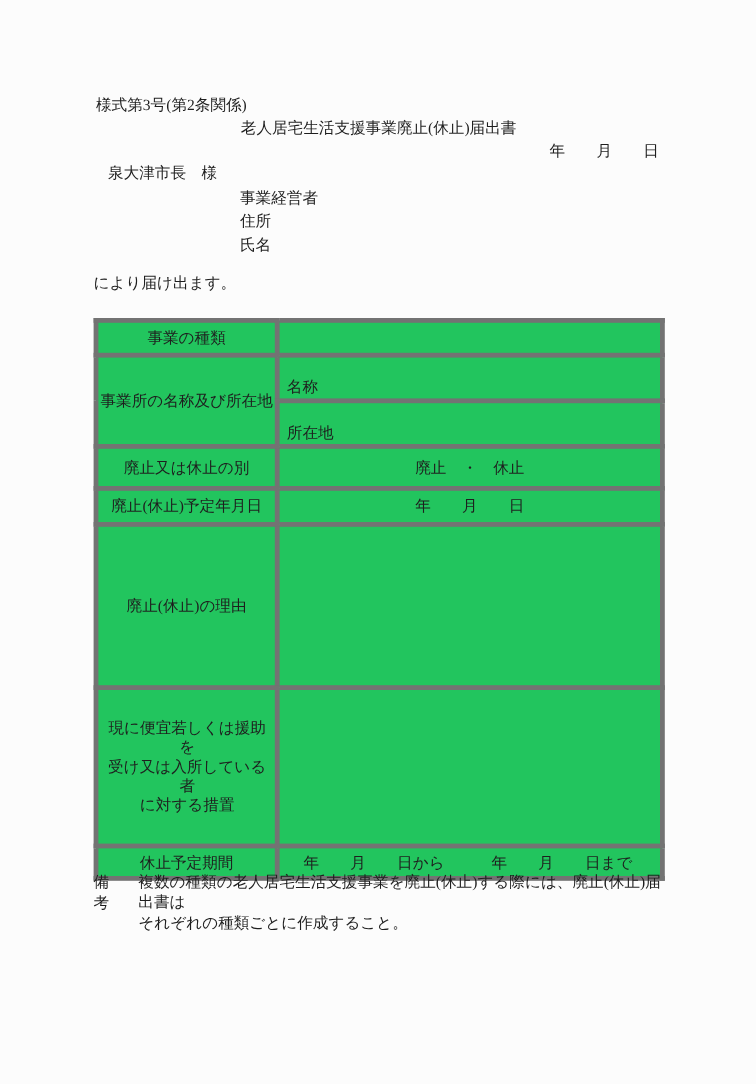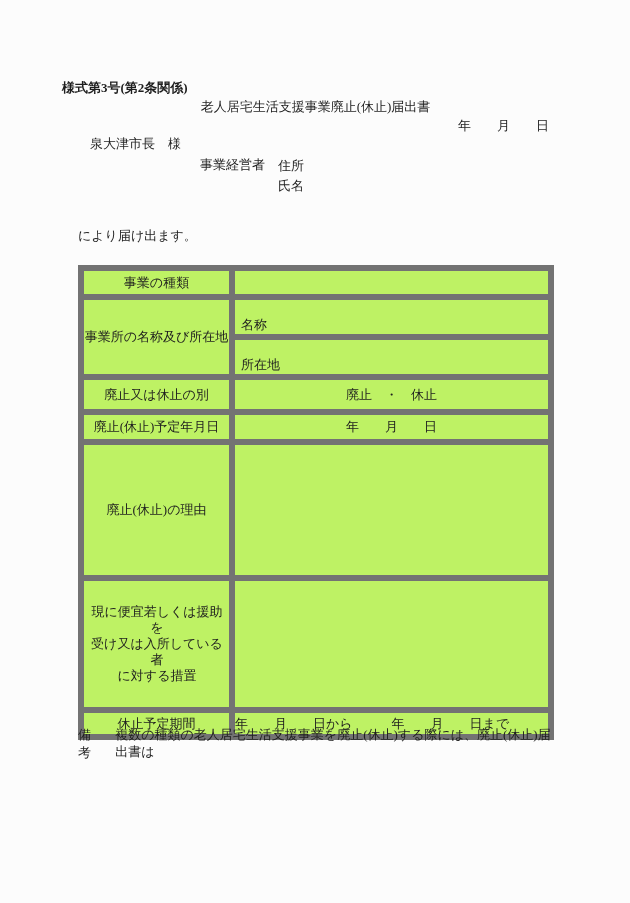--- a/index.html
+++ b/index.html
@@ -8,48 +8,48 @@
     position:relative;
     width:630px; height:903px;
     margin:0 auto;
     background:#fcfcfc;
     font-family:"Liberation Serif","DejaVu Serif",serif;
     color:#1e1e1e;
     font-size:13px;
     overflow:hidden;
   }
   .abs { position:absolute; }
-  #form-number { left:62px; top:79px;font-weight:bold; }
+  #form-number { left:80px; top:79px; }
   #form-title  { left:78px; top:98px; width:475px; text-align:center; }
   #date-line   { left:78px; top:117px; width:475px; text-align:right; padding-right:4px; }
   #addressee   { left:90px; top:135px; }
-  #operator    { left:200px; top:156px; display:flex; align-items:flex-start; }
+  #operator    { left:200px; top:156px; display:flex; align-items:flex-start;flex-direction:column; }
   #operator .op-gap { display:inline-block; width:13px; }
   #operator .op-col div { line-height:19.5px; }
   #notice-body { left:78px; top:226px; width:478px; line-height:19.5px; }
 
   table#main-table {
     position:absolute; left:78px; top:265px;
     width:476px;
     border-collapse:collapse;
     table-layout:fixed;
     font-size:13px;
   }
   #main-table td {
-    border:6px solid #737373;
+    border:4px solid #737373;
     vertical-align:middle;
-    background:#bef264;
+    background:#22c55e;
   }
   #main-table col.c-label { width:151px; }
   td.lbl   { text-align:center; }
   td.val-c { text-align:center; }
   td.val-top { vertical-align:top; text-align:left; padding:16px 0 0 6px; }
   td.lbl-left { text-align:center; padding:4px 4px 4px 5px; }
   td.lbl-left div { line-height:16px; }
-  td.val-right { text-align:left; padding-right:3px; }
+  td.val-right { text-align:center; padding-right:3px; }
 
   #notes { left:78px; top:726px; width:480px; display:flex;justify-content:flex-end; }
   #notes .n-gap { display:inline-block; width:13px; flex:0 0 13px; }
   #notes .n-lines div { line-height:17px; }
 </style>
 </head>
 <body>
 
 <div class="page">
 
@@ -116,16 +116,17 @@
         <td class="val-right">年　　月　　日から　　　年　　月　　日まで</td>
       </tr>
     </tbody>
   </table>
 
   <div class="abs" id="notes">
     <span>備考</span>
     <span class="n-gap"></span>
     <span class="n-lines">
       <div>複数の種類の老人居宅生活支援事業を廃止(休止)する際には、廃止(休止)届出書は</div>
+      <div>それぞれの種類ごとに作成すること。</div>
     </span>
   </div>
 
 </div>
 
 </body></html>

